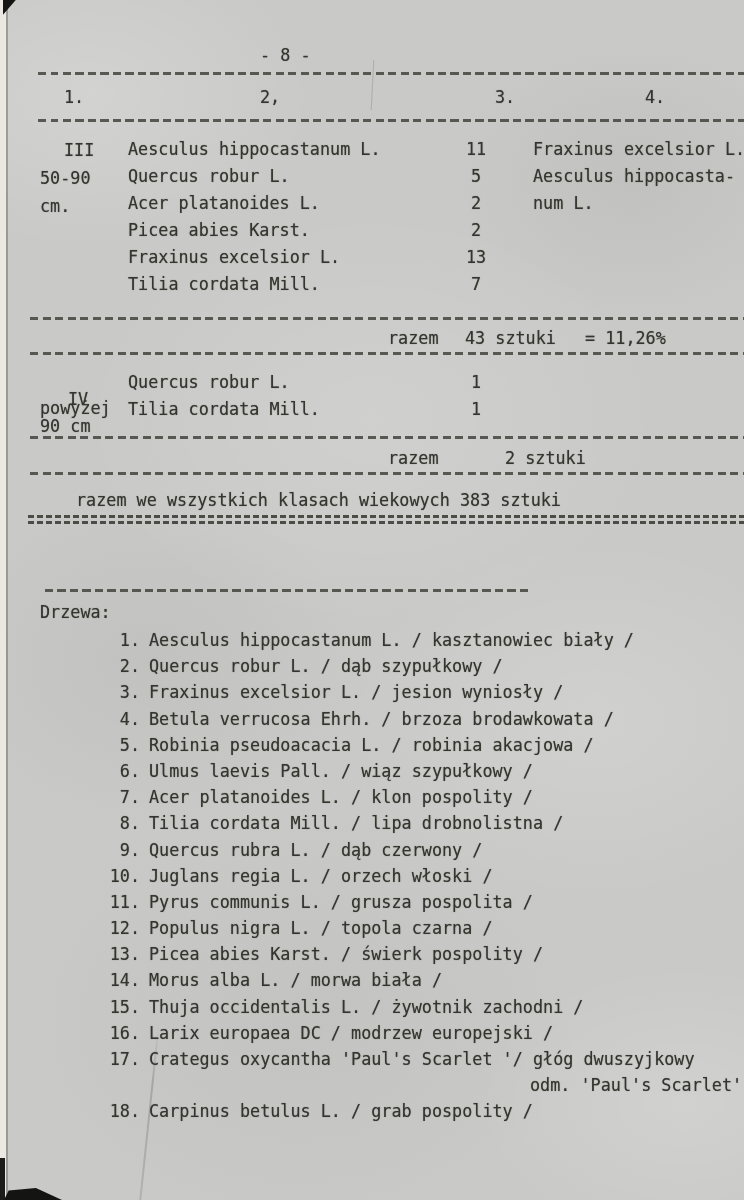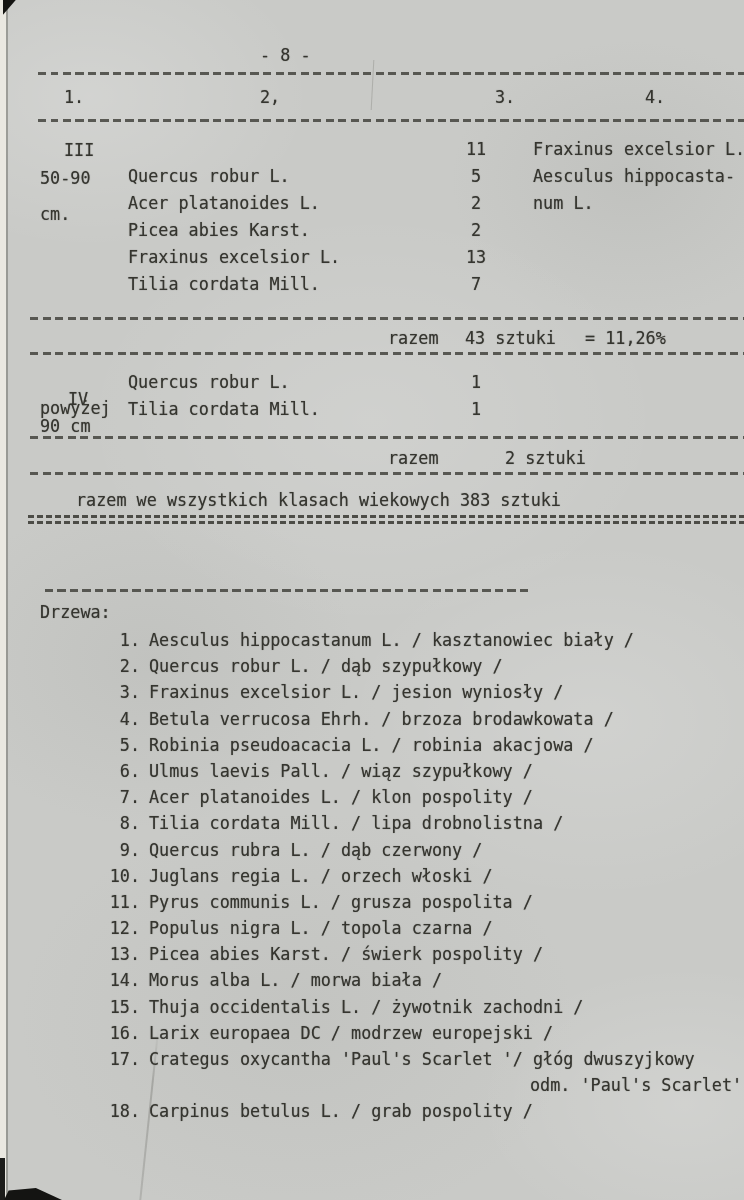--- a/index.html
+++ b/index.html
@@ -79,23 +79,24 @@
   <div class="sep dense" style="left:28px;top:515px;width:716px"></div>
   <div class="sep dense" style="left:28px;top:521px;width:716px"></div>
 
   <div class="t" style="left:64px;top:87px">1.</div>
   <div class="t" style="left:260px;top:87px">2,</div>
   <div class="t" style="left:495px;top:87px">3.</div>
   <div class="t" style="left:645px;top:87px">4.</div>
 
   <div class="t" style="left:64px;top:140px">III</div>
   <div class="t" style="left:40px;top:168px">50-90</div>
-  <div class="t" style="left:40px;top:204px">cm.</div>
+  <div class="t" style="left:40px;top:196px">cm.</div>
   <div class="rows" id="rows-iii" style="top:139px">
       <div class="trow">
+        <span class="c2">Aesculus hippocastanum L.</span>
         <span class="c3">11</span>
         <span class="c4">Fraxinus excelsior L.</span>
       </div>
       <div class="trow">
         <span class="c2">Quercus robur L.</span>
         <span class="c3">5</span>
         <span class="c4">Aesculus hippocasta-</span>
       </div>
       <div class="trow">
         <span class="c2">Acer platanoides L.</span>

